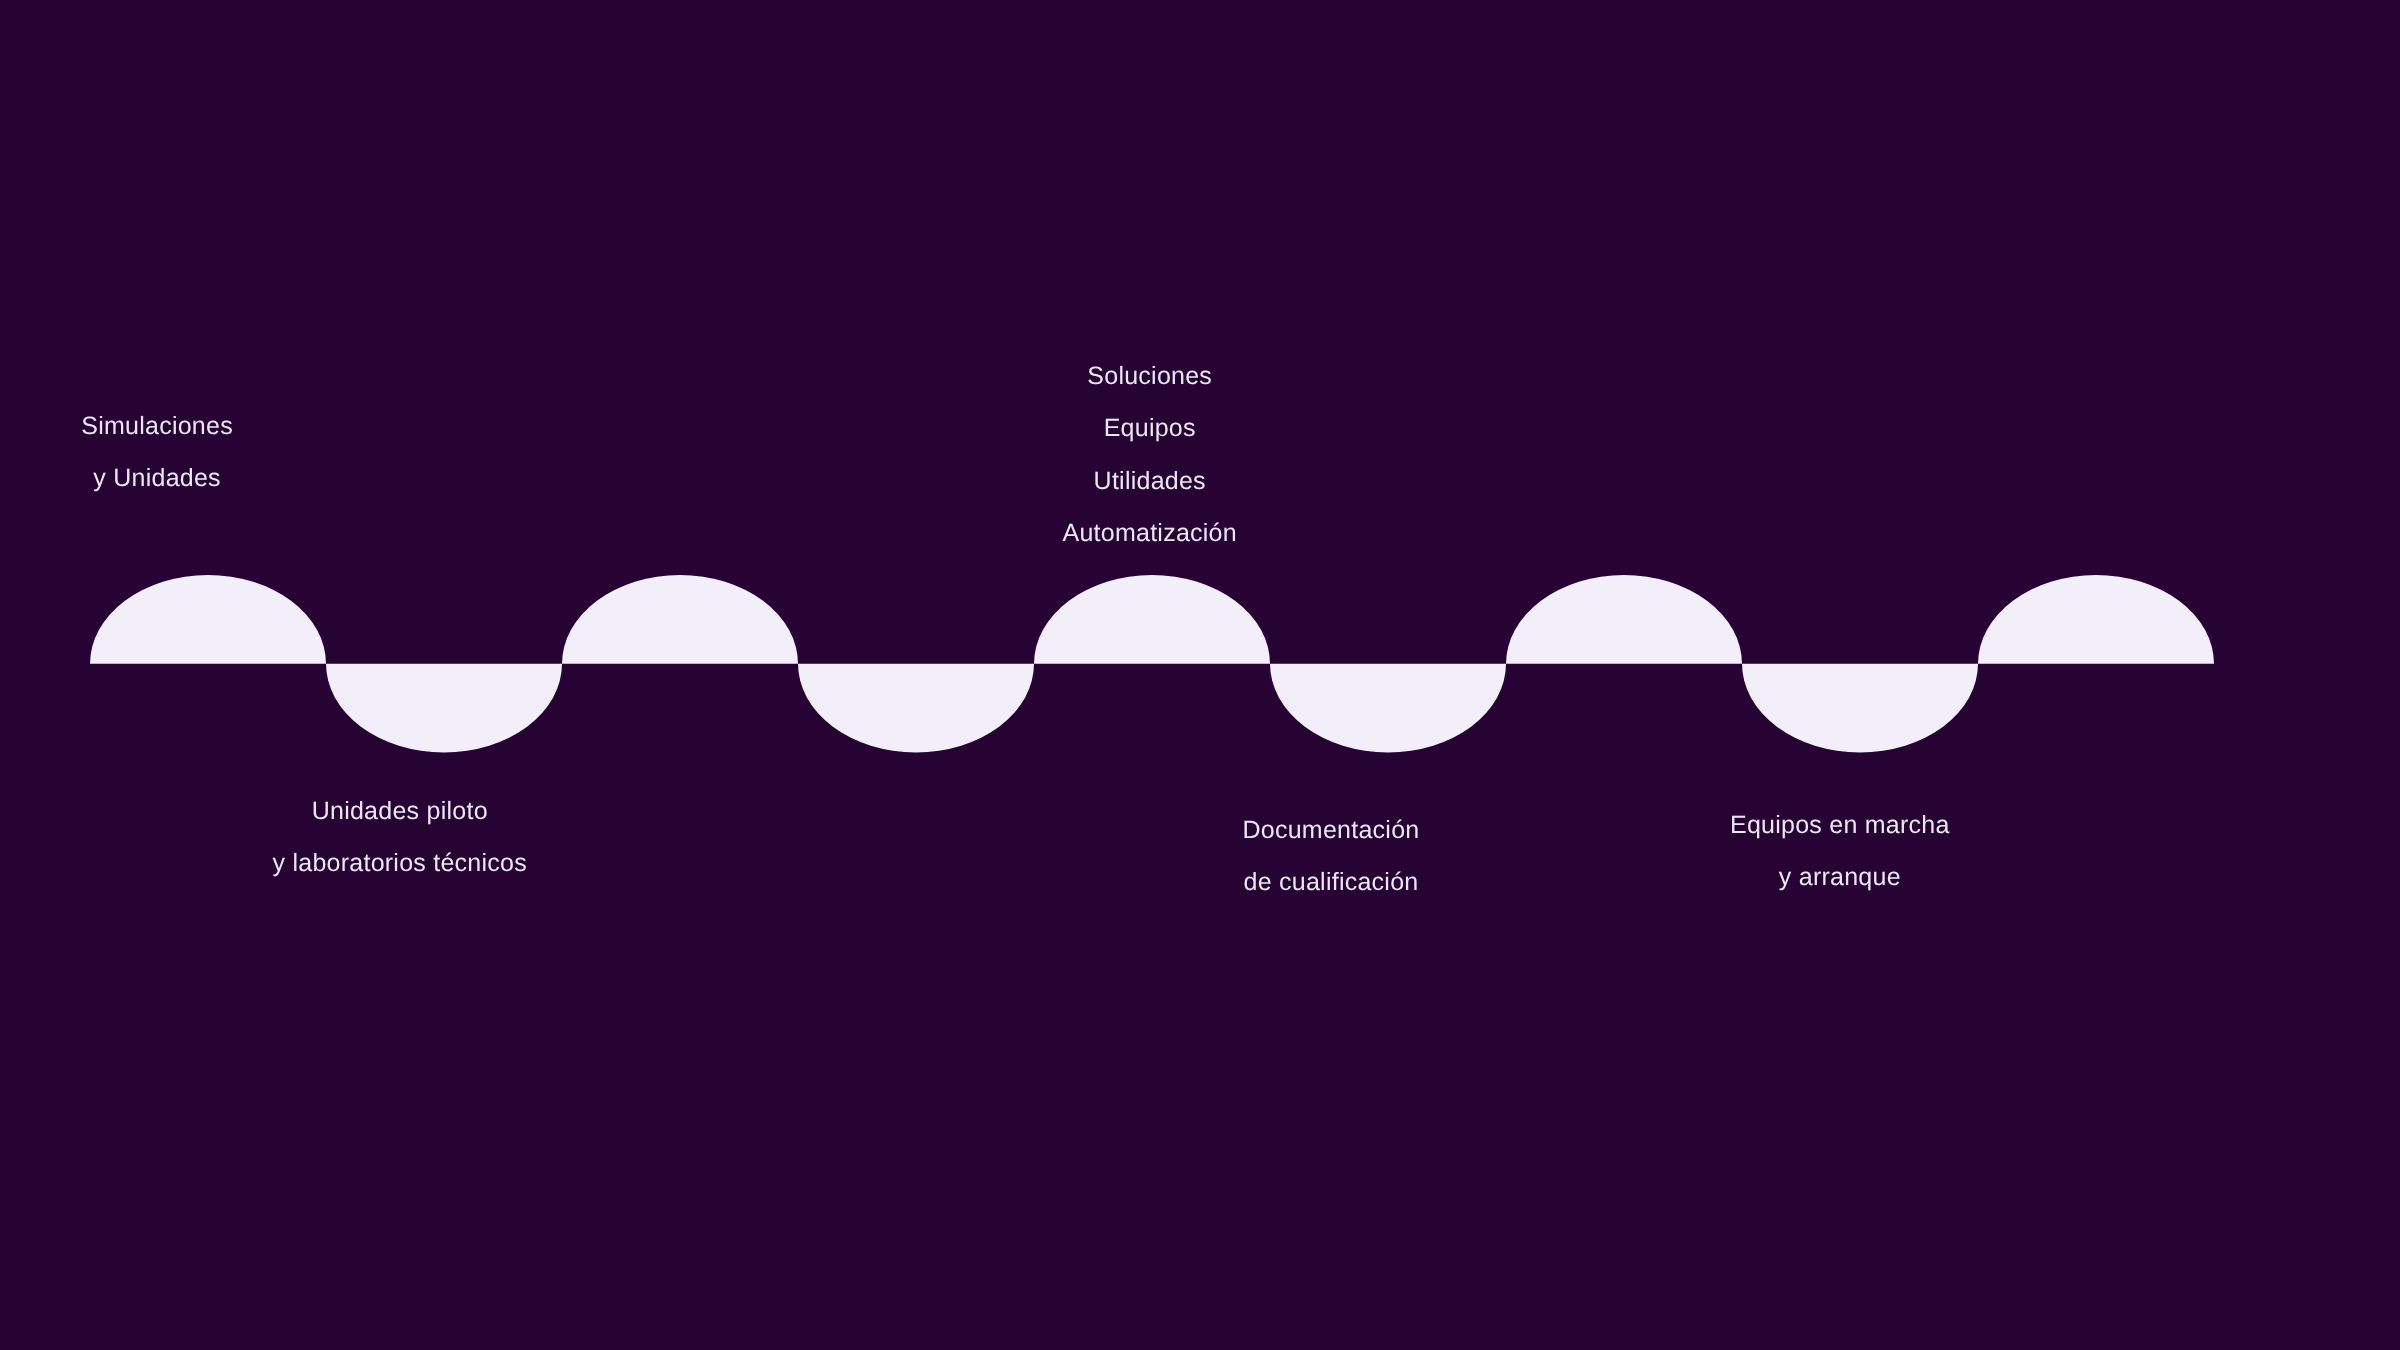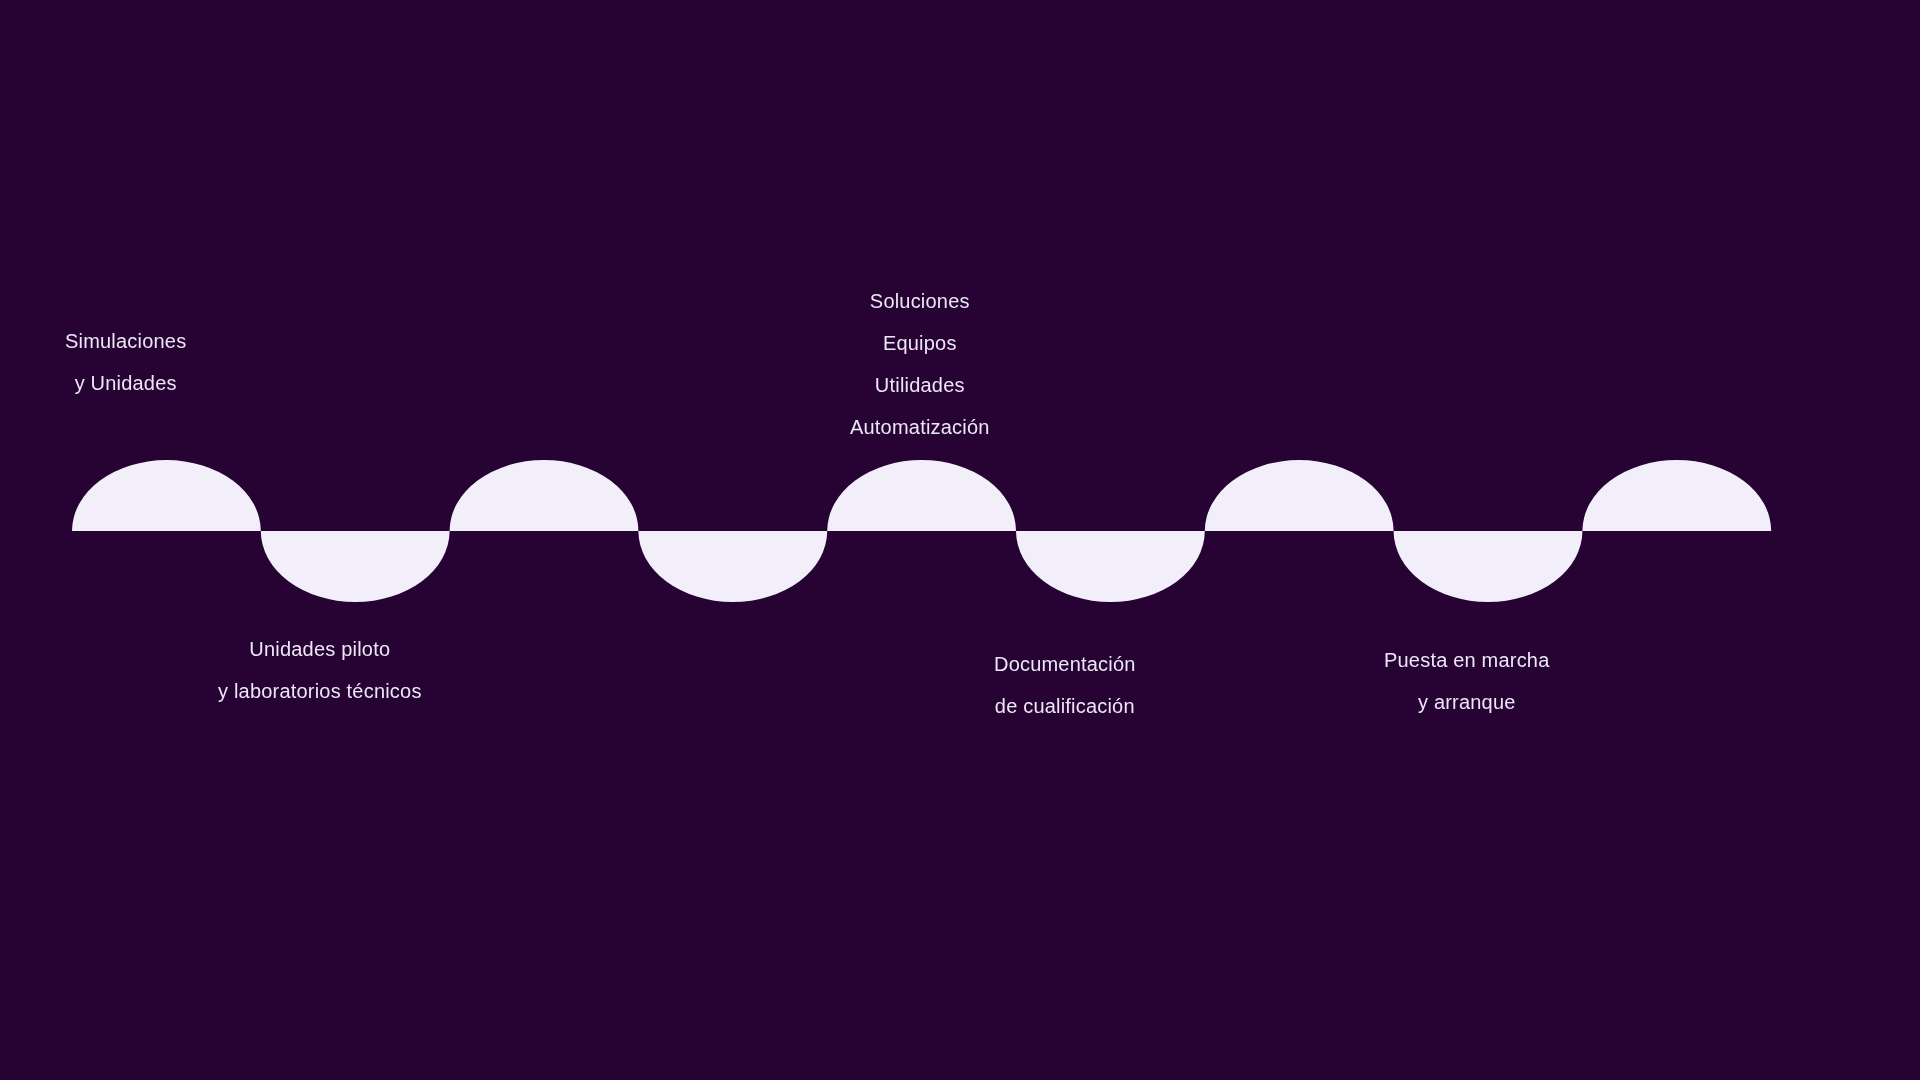--- a/index.html
+++ b/index.html
@@ -83,17 +83,17 @@
 
   <div class="step-label pos-5">Soluciones
 Equipos
 Utilidades
 Automatización</div>
 
   <div class="step-label pos-6">Documentación
 de cualificación</div>
 
 
-  <div class="step-label pos-8">Puesta en marcha
+  <div class="step-label pos-8">Equipos en marcha
 y arranque</div>
 
 
 </div>
 
 </body></html>

